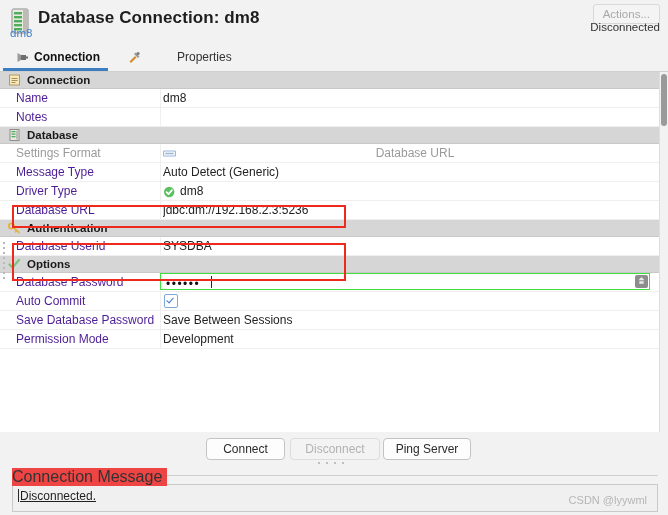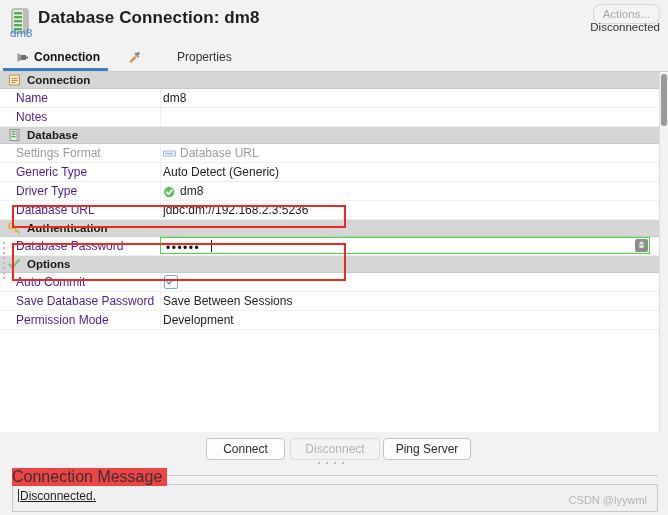--- a/index.html
+++ b/index.html
@@ -11,21 +11,21 @@
     -webkit-font-smoothing:antialiased;
   }
   #root{position:relative;width:668px;height:515px;background:#f2f2f2;}
 
   
   .header{position:relative;height:44px;background:#f2f2f2;}
   .hdr-icon{position:absolute;left:10px;top:8px;width:20px;height:26px;}
   .hdr-title{position:absolute;left:38px;top:8px;font-size:17px;font-weight:bold;color:#1d1d1d;letter-spacing:.1px;}
   .hdr-actions{position:absolute;right:8px;top:4px;
     padding:3px 9px;font-size:11.5px;color:#a8a8a8;
-    background:#f4f4f4;border:1px solid #d8d8d8;border-radius:8px;}
+    background:#f4f4f4;border:1px solid #d8d8d8;border-radius:3px;}
   .hdr-sub{position:absolute;left:10px;top:27px;font-size:11.5px;color:#3c7fd0;}
   .hdr-status{position:absolute;right:8px;top:21px;font-size:11.5px;color:#333;}
 
   
   .tabbar{position:relative;height:27px;background:#f2f2f2;border-bottom:1px solid #cfcfcf;}
   .tab{position:absolute;top:0;height:26px;display:flex;align-items:center;gap:5px;
        padding:0 10px;font-size:12px;color:#333;cursor:default;}
   .tab.active{font-weight:bold;color:#111;}
   .tab-underline{position:absolute;left:3px;bottom:0;width:105px;height:3px;background:#3d7ec0;}
   .tabicon{width:13px;height:13px;display:inline-block;position:relative;}
@@ -34,21 +34,21 @@
   .grid{position:absolute;left:0;top:72px;width:668px;height:360px;background:#fff;overflow:hidden;}
   .row{position:relative;height:18px;line-height:18px;background:#fff;
        border-bottom:1px solid #efefef;}
   .row.section{background:#d6d6d6;border-bottom:1px solid #c8c8c8;height:16px;line-height:16px;}
   .row .lbl{position:absolute;left:16px;top:0;font-size:12px;color:#4c1d95;white-space:nowrap;}
   .row.section .lbl{left:27px;font-weight:bold;font-size:11.5px;color:#1a1a1a;}
   .row .val{position:absolute;left:163px;right:18px;top:0;font-size:12px;color:#222;
             white-space:nowrap;overflow:hidden;}
   .row .valcell{position:absolute;left:160px;right:18px;top:0;bottom:0;
                 background:#fff;border-left:1px solid #efefef;}
-  .row.muted .lbl,.row.muted .val{color:#9a9a9a;}
+  .row.muted .lbl,.row.muted .val{color:#9a9a9a;text-align:center;}
   .sec-ico{position:absolute;left:8px;top:2px;width:13px;height:12px;}
   .val-ico{position:absolute;left:163px;top:3px;width:13px;height:12px;}
 
   
   .splitdots{position:absolute;left:3px;width:3px;}
   .splitdots i{display:block;width:2px;height:2px;background:#b9b9b9;margin-bottom:3px;}
 
   
   .pwfield{position:absolute;left:160px;right:18px;top:0;height:17px;
            background:#fff;border:1.5px solid #3ee13e;box-sizing:border-box;}
@@ -185,21 +185,21 @@
       <span class="val-ico">
         <svg width="13" height="12" viewBox="0 0 13 12">
           <rect x="0.5" y="3" width="12" height="5" rx="1" fill="#fff" stroke="#9ab8d8" stroke-width="1.2"></rect>
           <rect x="2.2" y="4.7" width="8.5" height="1.6" fill="#9ab8d8"></rect>
         </svg>
       </span>
       <span class="val" style="left:180px;">Database URL</span>
     </div>
 
     <div class="row">
-      <span class="lbl">Generic Type</span>
+      <span class="lbl">Message Type</span>
       <span class="valcell"></span>
       <span class="val">Auto Detect (Generic)</span>
     </div>
 
     <div class="row">
       <span class="lbl">Driver Type</span>
       <span class="valcell"></span>
       <span class="val-ico">
         <svg width="13" height="12" viewBox="0 0 13 12">
           <circle cx="6.2" cy="6" r="5.2" fill="#5cbf60"></circle>
@@ -219,44 +219,49 @@
       <span class="sec-ico">
         <svg width="13" height="12" viewBox="0 0 13 12">
           <circle cx="3.4" cy="4" r="2.6" fill="none" stroke="#e0b43c" stroke-width="1.7"></circle>
           <path d="M5.3 5.6 L11 10.5" stroke="#e0b43c" stroke-width="1.7" stroke-linecap="round"></path>
           <path d="M8.6 8.4 L7.4 9.8" stroke="#e0b43c" stroke-width="1.6" stroke-linecap="round"></path>
         </svg>
       </span>
       <span class="lbl">Authentication</span>
     </div>
 
+    <div class="row">
+      <span class="lbl">Database Userid</span>
+      <span class="valcell"></span>
+      <span class="val">SYSDBA</span>
+    </div>
+
+    <div class="row section">
+      <span class="sec-ico">
+        <svg width="13" height="12" viewBox="0 0 13 12">
+          <path d="M1.5 6.5 L4.5 9.5 L11 2" stroke="#7cc47f" stroke-width="2.2" fill="none" stroke-linecap="round" stroke-linejoin="round"></path>
+        </svg>
+      </span>
+      <span class="lbl">Options</span>
+    </div>
 
     <div class="row">
       <span class="lbl">Database Password</span>
       <span class="pwfield">
         <span class="pwdots">••••••</span>
         <span class="caret" style="left:50px;"></span>
         <span class="pwbtn">
           <svg width="13" height="13" viewBox="0 0 13 13">
             <path d="M6.5 2 L9.5 5.2 L3.5 5.2 Z" fill="#eaeaea"></path>
             <rect x="4.3" y="6.2" width="4.4" height="2.6" rx="0.5" fill="#eaeaea"></rect>
           </svg>
         </span>
       </span>
     </div>
 
-    <div class="row section">
-      <span class="sec-ico">
-        <svg width="13" height="12" viewBox="0 0 13 12">
-          <path d="M1.5 6.5 L4.5 9.5 L11 2" stroke="#7cc47f" stroke-width="2.2" fill="none" stroke-linecap="round" stroke-linejoin="round"></path>
-        </svg>
-      </span>
-      <span class="lbl">Options</span>
-    </div>
-
     <div class="row">
       <span class="lbl">Auto Commit</span>
       <span class="valcell"></span>
       <span class="cbx"></span>
     </div>
 
     <div class="row">
       <span class="lbl">Save Database Password</span>
       <span class="valcell"></span>
       <span class="val">Save Between Sessions</span>

